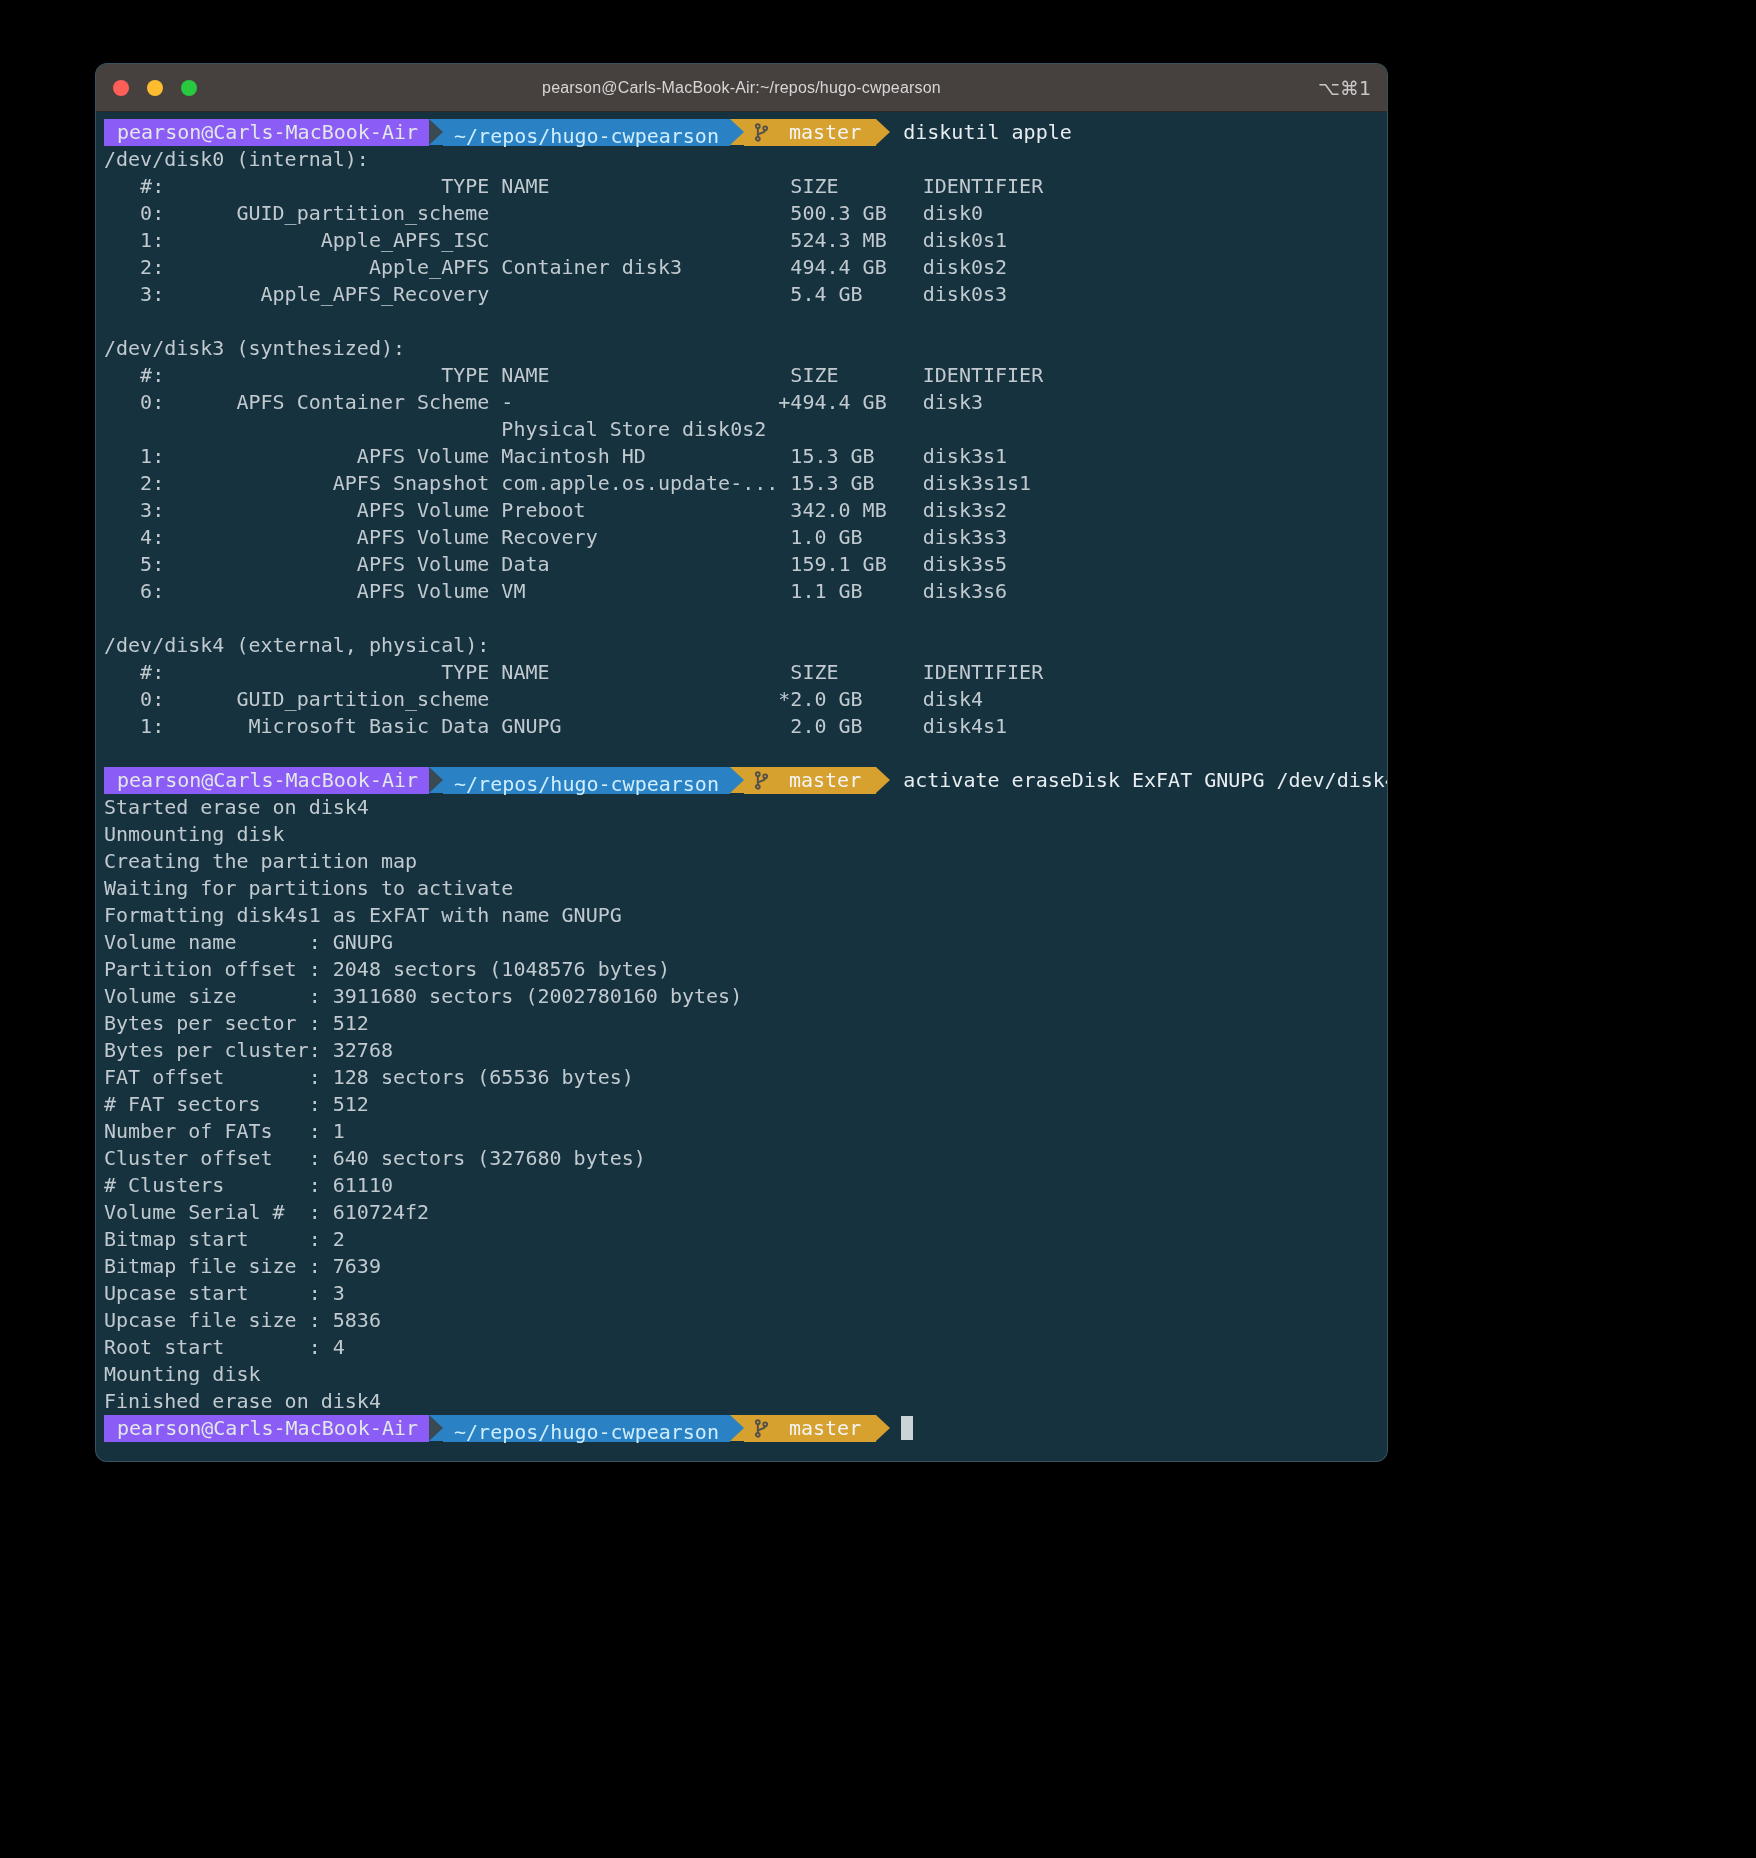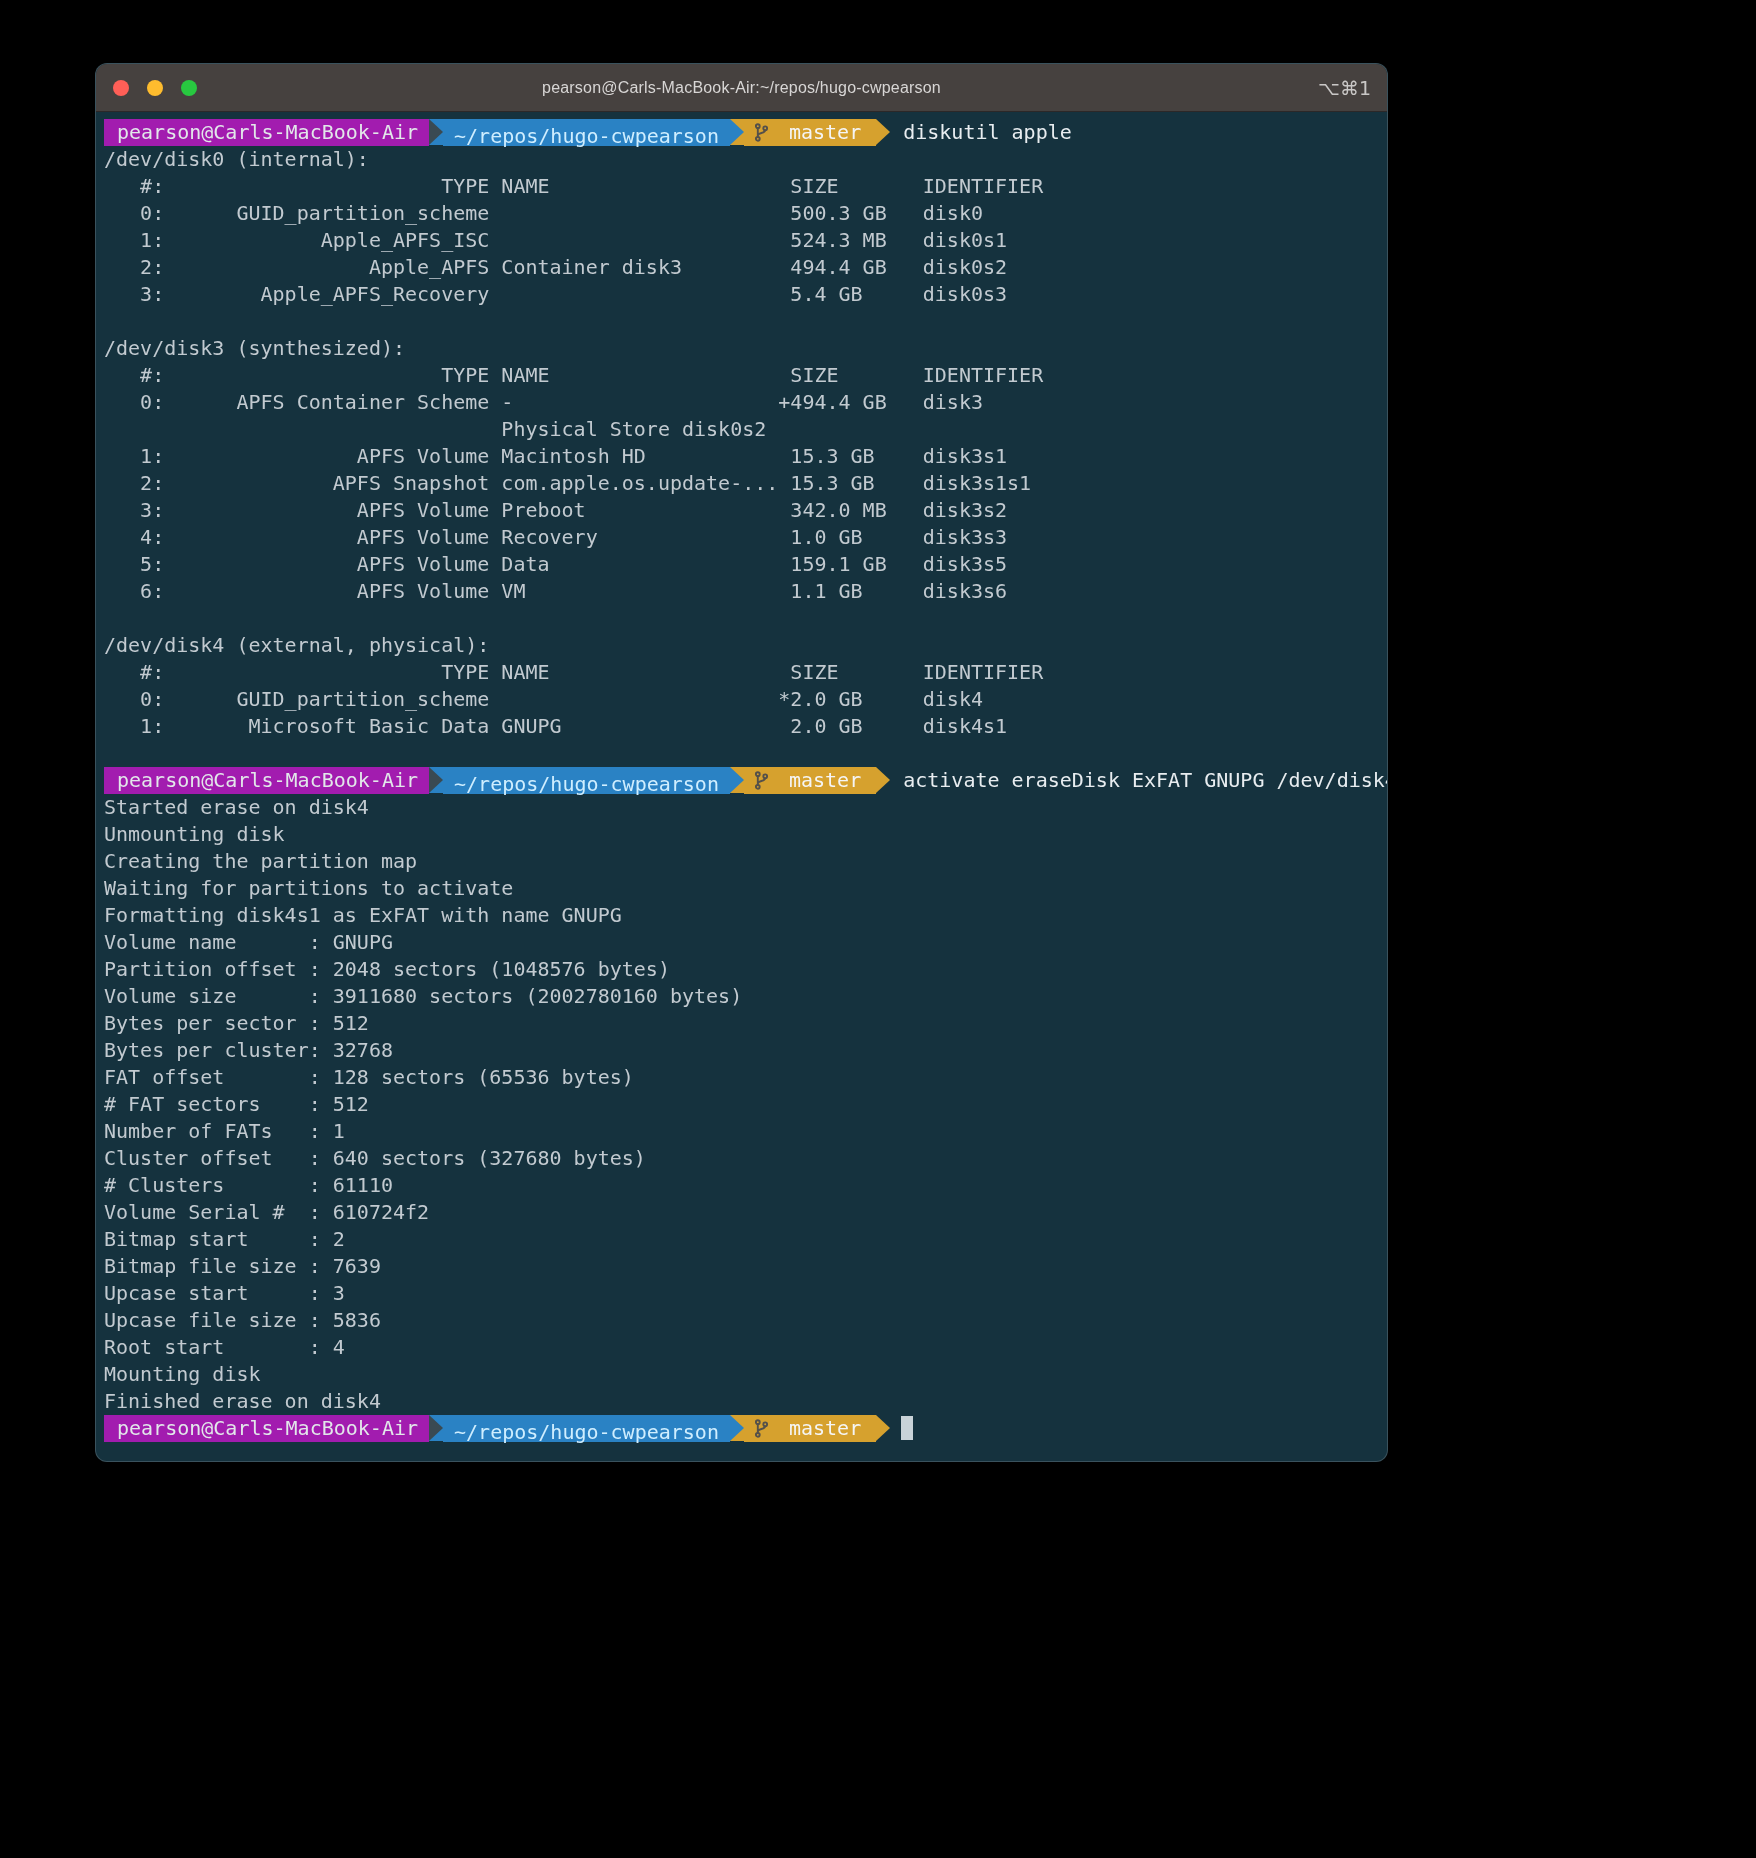--- a/index.html
+++ b/index.html
@@ -36,21 +36,21 @@
     display:flex; align-items:center;
     font-family:"DejaVu Sans", sans-serif; font-size:19px; color:#c9c7c6;
   }
   .term {
     flex:1; padding:7px 0 0 8px;
     font-size:20px; line-height:27px; color:#c2cad0;
   }
   .out-block { white-space:pre; }
   .prompt-line { display:flex; align-items:flex-start; height:27px; }
   .seg { display:flex; align-items:center; height:27px; white-space:pre; }
-  .seg-user   { background:#a21caf; color:#e2e7ea; padding:0 11px 0 13px; }
+  .seg-user   { background:#8b5cf6; color:#e2e7ea; padding:0 11px 0 13px; }
   .seg-path   { background:#2a82c4; color:#cfeeff; padding:8px 11px 0 11px; }
   .seg-branch { background:#d6a12e; color:#f5f5f5; padding:0 15px 0 10px; gap:20px; }
   .arrow {
     width:0; height:0; align-self:flex-start;
     border-top:13.5px solid transparent;
     border-bottom:13.5px solid transparent;
     border-left:14px solid transparent;
   }
   .arr-user   { border-left-color:#3a4a52; background:#2a82c4; }
   .arr-path   { border-left-color:#2a82c4; background:#d6a12e; }

